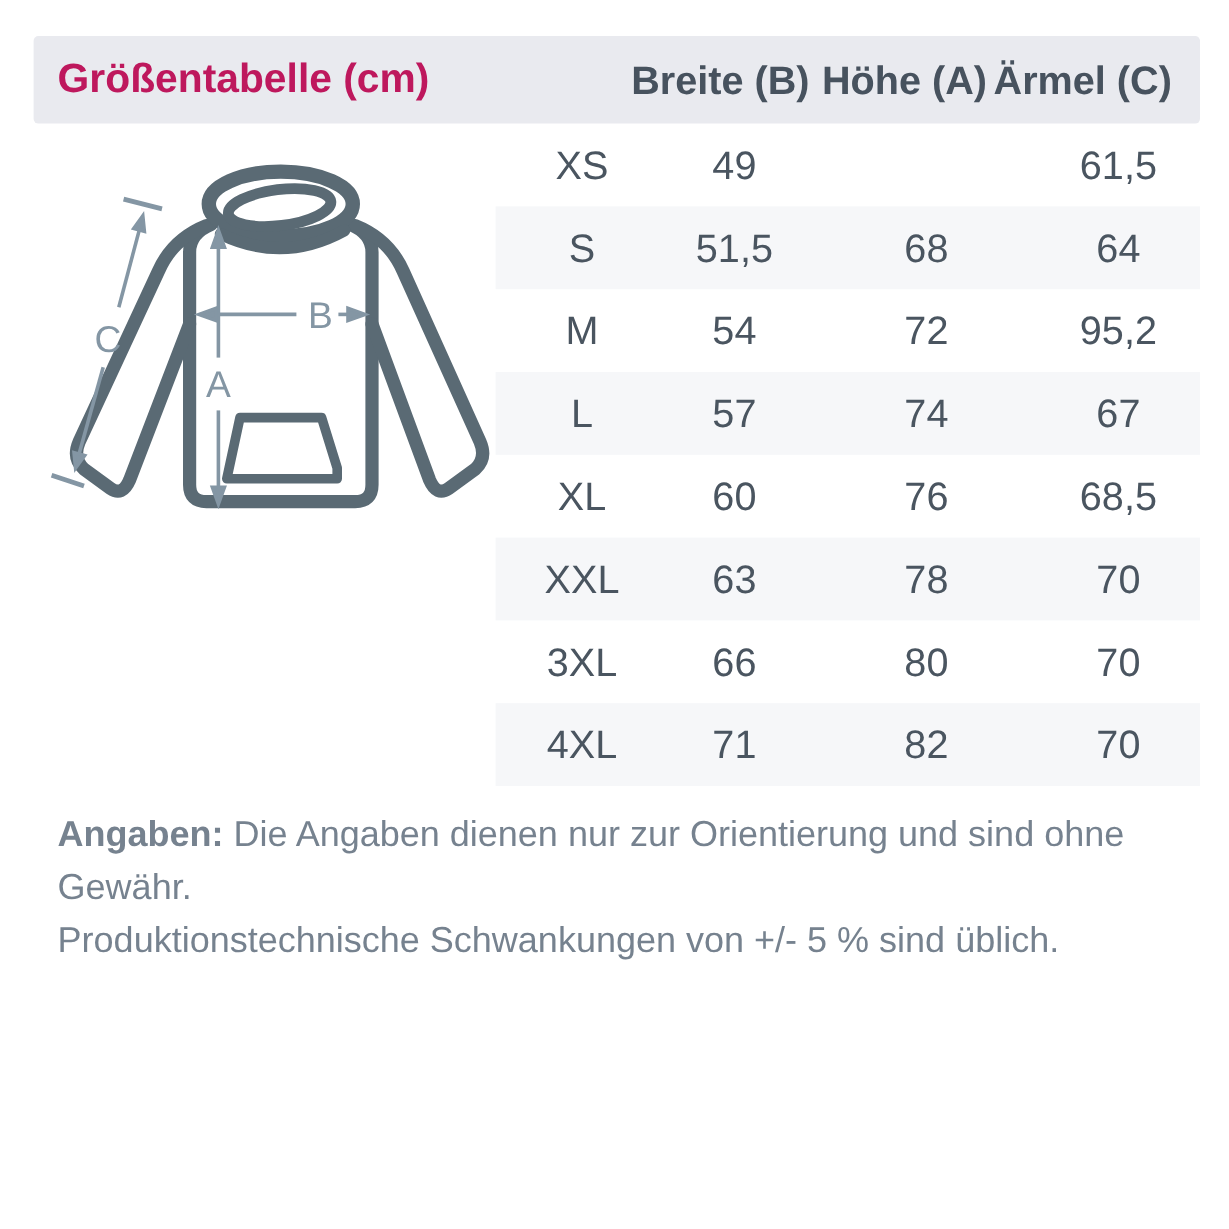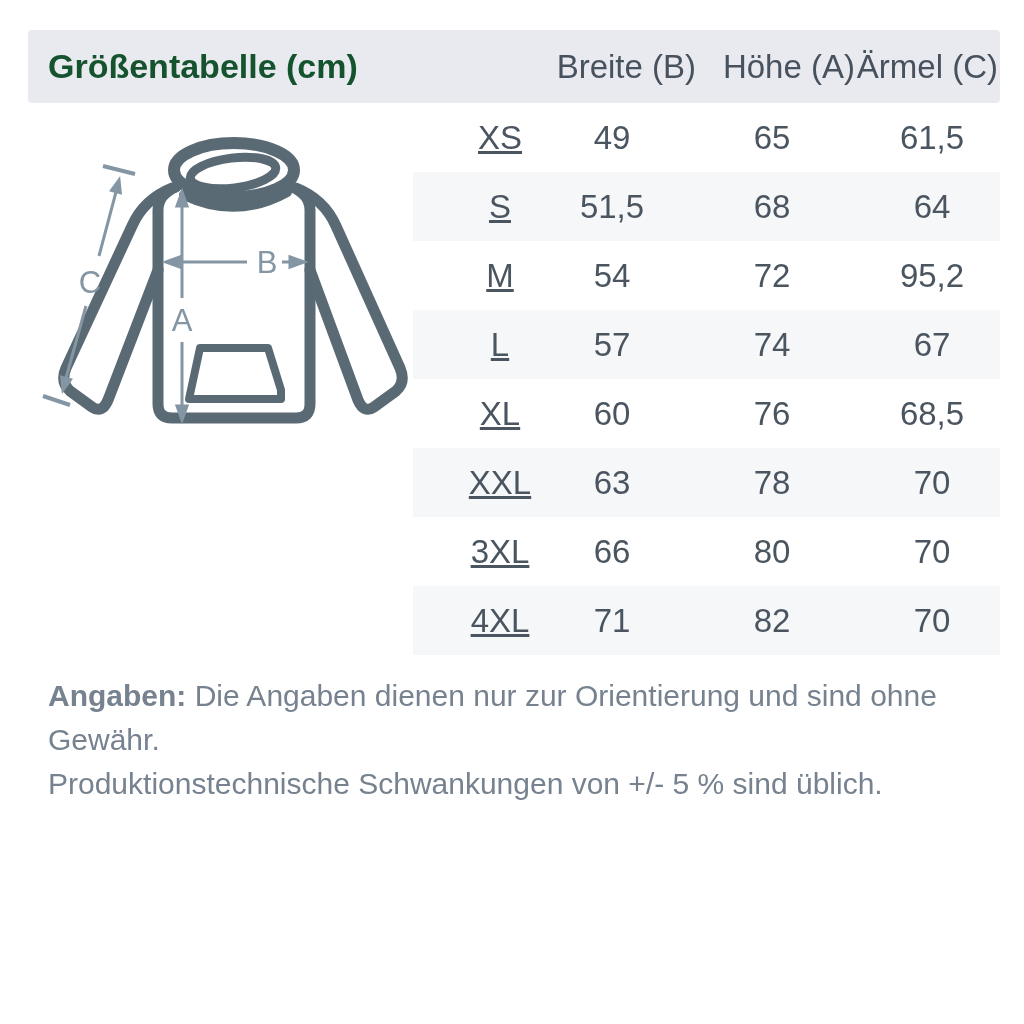--- a/index.html
+++ b/index.html
@@ -1,30 +1,30 @@
 <!DOCTYPE html>
 <html><head>
 <meta charset="utf-8">
 <style>
   html,body{margin:0;padding:0;background:#ffffff;}
   .page{position:relative;width:1024px;height:1024px;background:#ffffff;overflow:hidden;
         font-family:"Liberation Sans", sans-serif;}
   .band{position:absolute;left:28px;top:30px;width:972px;height:73px;
         background:#e9eaef;border-radius:4px;}
   .title{position:absolute;left:20px;top:0;height:73px;line-height:73px;
-         font-size:34px;font-weight:bold;color:#14532d;white-space:nowrap;}
-  .col-h{position:absolute;top:0;height:73px;line-height:73px;width:170px;text-align:right;
-         font-size:33px;font-weight:normal;color:#47525e;white-space:nowrap;}
+         font-size:34px;font-weight:bold;color:#be185d;white-space:nowrap;}
+  .col-h{position:absolute;top:0;height:73px;line-height:73px;width:170px;text-align:left;
+         font-size:33px;font-weight:bold;color:#47525e;white-space:nowrap;}
   .col-h-b{left:498px;} .col-h-a{left:657px;} .col-h-c{left:800px;}
   .rows{position:absolute;left:413px;top:103px;width:587px;}
   .row{position:relative;height:69px;}
   .row.alt{background:#f6f7f9;}
   .cell{position:absolute;top:0;height:69px;line-height:69px;text-align:center;
         font-size:33px;color:#4a5560;}
-  .c-size{left:17px;width:140px;text-decoration:underline;}
+  .c-size{left:2px;width:140px;}
   .c-b{left:124px;width:150px;}
   .c-a{left:284px;width:150px;}
   .c-c{left:444px;width:150px;}
   .diagram{position:absolute;left:40px;top:128px;width:380px;height:320px;}
   .note{position:absolute;left:48px;top:674px;width:930px;
         font-size:30px;line-height:44px;color:#76828f;}
   .note .bold{font-weight:bold;}
   svg text{font-family:"Liberation Sans", sans-serif;font-size:31px;fill:#8496a4;}
 </style>
 </head>
@@ -74,21 +74,20 @@
       <text x="142" y="203" text-anchor="middle">A</text>
       <text x="227" y="145" text-anchor="middle">B</text>
       <text x="50" y="165" text-anchor="middle">C</text>
     </g>
   </svg>
 
   <div class="rows" id="rows">
     <div class="row">
       <div class="cell c-size">XS</div>
       <div class="cell c-b">49</div>
-      <div class="cell c-a">65</div>
       <div class="cell c-c">61,5</div>
     </div>
 
     <div class="row alt">
       <div class="cell c-size">S</div>
       <div class="cell c-b">51,5</div>
       <div class="cell c-a">68</div>
       <div class="cell c-c">64</div>
     </div>
 

